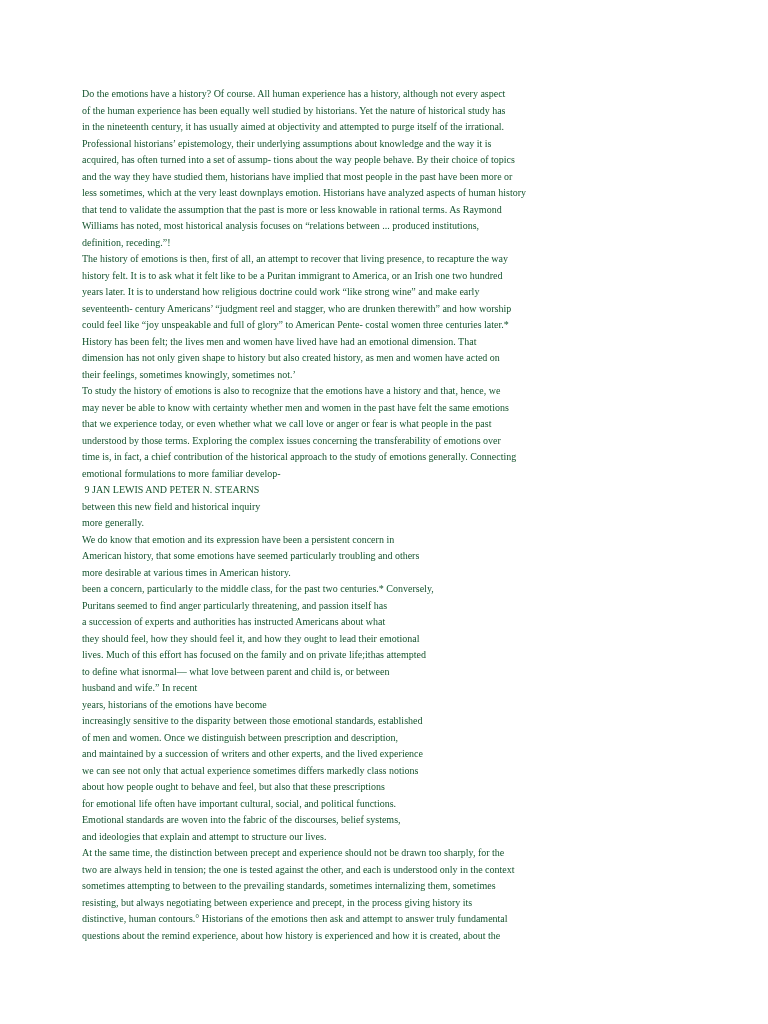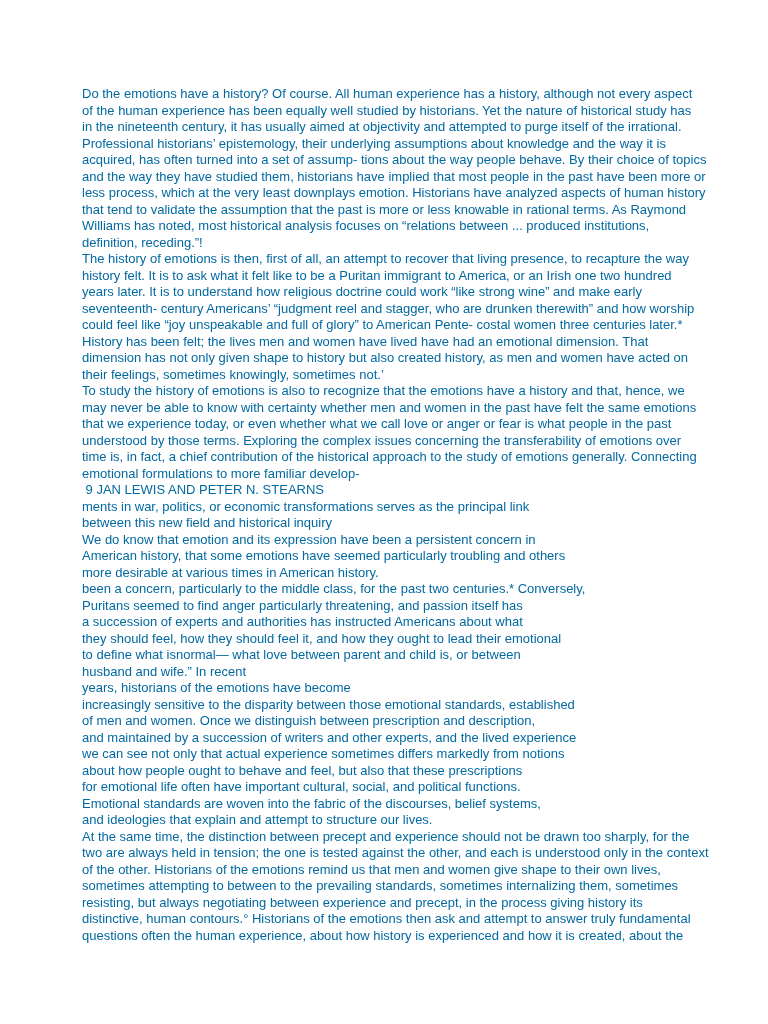--- a/index.html
+++ b/index.html
@@ -12,82 +12,82 @@
   }
   .page {
     position: relative;
     width: 768px;
     height: 1024px;
     background: #ffffff;
     box-sizing: border-box;
     padding: 86px 40px 0 82px;
   }
   .text-block {
-    font-family: Liberation Sans, sans-serif;
-    font-size: 13px;
+    font-family: Liberation Serif, serif;
+    font-size: 10px;
     line-height: 16.5px;
-    color: #0369a1;
+    color: #14532d;
     -webkit-font-smoothing: antialiased;
   }
   .line {
     white-space: pre;   
     height: 16.5px;
   }
 </style>
 </head>
 <body>
 
 <div class="page">
   <div class="text-block">
       <div class="line">Do the emotions have a history? Of course. All human experience has a history, although not every aspect</div>
       <div class="line">of the human experience has been equally well studied by historians. Yet the nature of historical study has</div>
       <div class="line">in the nineteenth century, it has usually aimed at objectivity and attempted to purge itself of the irrational.</div>
       <div class="line">Professional historians’ epistemology, their underlying assumptions about knowledge and the way it is</div>
       <div class="line">acquired, has often turned into a set of assump- tions about the way people behave. By their choice of topics</div>
       <div class="line">and the way they have studied them, historians have implied that most people in the past have been more or</div>
-      <div class="line">less process, which at the very least downplays emotion. Historians have analyzed aspects of human history</div>
+      <div class="line">less sometimes, which at the very least downplays emotion. Historians have analyzed aspects of human history</div>
       <div class="line">that tend to validate the assumption that the past is more or less knowable in rational terms. As Raymond</div>
       <div class="line">Williams has noted, most historical analysis focuses on “relations between ... produced institutions,</div>
       <div class="line">definition, receding.”!</div>
       <div class="line">The history of emotions is then, first of all, an attempt to recover that living presence, to recapture the way</div>
       <div class="line">history felt. It is to ask what it felt like to be a Puritan immigrant to America, or an Irish one two hundred</div>
       <div class="line">years later. It is to understand how religious doctrine could work “like strong wine” and make early</div>
       <div class="line">seventeenth- century Americans’ “judgment reel and stagger, who are drunken therewith” and how worship</div>
       <div class="line">could feel like “joy unspeakable and full of glory” to American Pente- costal women three centuries later.*</div>
       <div class="line">History has been felt; the lives men and women have lived have had an emotional dimension. That</div>
       <div class="line">dimension has not only given shape to history but also created history, as men and women have acted on</div>
       <div class="line">their feelings, sometimes knowingly, sometimes not.’</div>
       <div class="line">To study the history of emotions is also to recognize that the emotions have a history and that, hence, we</div>
       <div class="line">may never be able to know with certainty whether men and women in the past have felt the same emotions</div>
       <div class="line">that we experience today, or even whether what we call love or anger or fear is what people in the past</div>
       <div class="line">understood by those terms. Exploring the complex issues concerning the transferability of emotions over</div>
       <div class="line">time is, in fact, a chief contribution of the historical approach to the study of emotions generally. Connecting</div>
       <div class="line">emotional formulations to more familiar develop-</div>
       <div class="line"> 9 JAN LEWIS AND PETER N. STEARNS</div>
-      <div class="line">ments in war, politics, or economic transformations serves as the principal link</div>
       <div class="line">between this new field and historical inquiry</div>
+      <div class="line">more generally.</div>
       <div class="line">We do know that emotion and its expression have been a persistent concern in</div>
       <div class="line">American history, that some emotions have seemed particularly troubling and others</div>
       <div class="line">more desirable at various times in American history.</div>
       <div class="line">been a concern, particularly to the middle class, for the past two centuries.* Conversely,</div>
       <div class="line">Puritans seemed to find anger particularly threatening, and passion itself has</div>
       <div class="line">a succession of experts and authorities has instructed Americans about what</div>
       <div class="line">they should feel, how they should feel it, and how they ought to lead their emotional</div>
+      <div class="line">lives. Much of this effort has focused on the family and on private life;ithas attempted</div>
       <div class="line">to define what isnormal— what love between parent and child is, or between</div>
       <div class="line">husband and wife.” In recent</div>
       <div class="line">years, historians of the emotions have become</div>
       <div class="line">increasingly sensitive to the disparity between those emotional standards, established</div>
       <div class="line">of men and women. Once we distinguish between prescription and description,</div>
       <div class="line">and maintained by a succession of writers and other experts, and the lived experience</div>
-      <div class="line">we can see not only that actual experience sometimes differs markedly from notions</div>
+      <div class="line">we can see not only that actual experience sometimes differs markedly class notions</div>
       <div class="line">about how people ought to behave and feel, but also that these prescriptions</div>
       <div class="line">for emotional life often have important cultural, social, and political functions.</div>
       <div class="line">Emotional standards are woven into the fabric of the discourses, belief systems,</div>
       <div class="line">and ideologies that explain and attempt to structure our lives.</div>
       <div class="line">At the same time, the distinction between precept and experience should not be drawn too sharply, for the</div>
       <div class="line">two are always held in tension; the one is tested against the other, and each is understood only in the context</div>
-      <div class="line">of the other. Historians of the emotions remind us that men and women give shape to their own lives,</div>
       <div class="line">sometimes attempting to between to the prevailing standards, sometimes internalizing them, sometimes</div>
       <div class="line">resisting, but always negotiating between experience and precept, in the process giving history its</div>
       <div class="line">distinctive, human contours.° Historians of the emotions then ask and attempt to answer truly fundamental</div>
-      <div class="line">questions often the human experience, about how history is experienced and how it is created, about the</div>
+      <div class="line">questions about the remind experience, about how history is experienced and how it is created, about the</div>
     </div>
 </div>
 
 </body></html>

